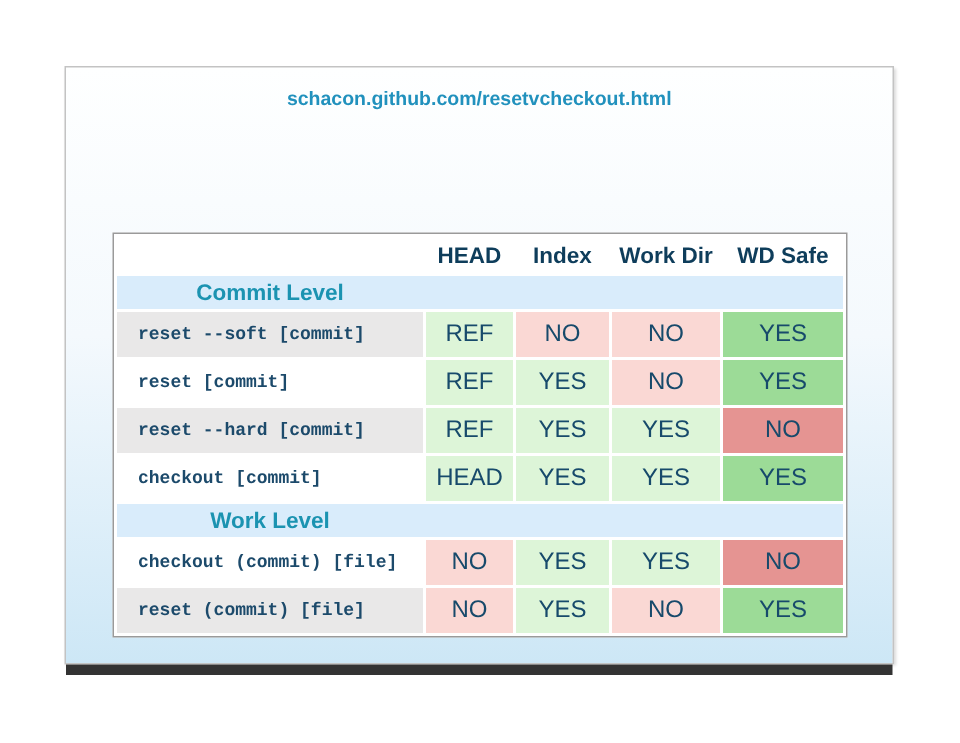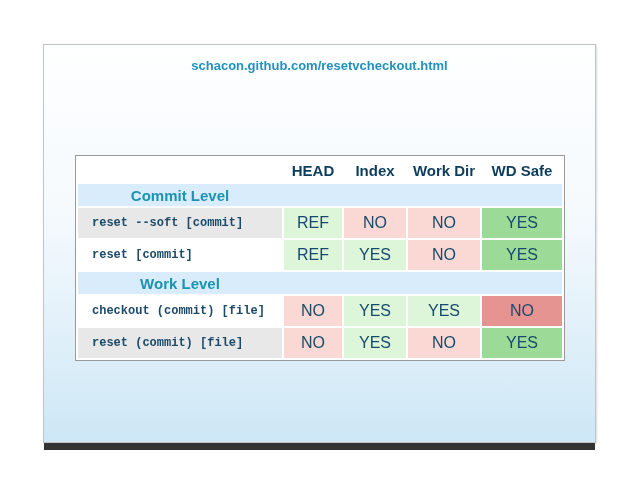--- a/index.html
+++ b/index.html
@@ -87,21 +87,35 @@
     </tr>
 
     <tr class="data">
       <td class="cmd">reset [commit]</td>
       <td class="val" style="background: rgb(221, 245, 216);">REF</td>
       <td class="val" style="background: rgb(221, 245, 216);">YES</td>
       <td class="val" style="background: rgb(250, 216, 212);">NO</td>
       <td class="val" style="background: rgb(156, 219, 151);">YES</td>
     </tr>
 
+    <tr class="data striped">
+      <td class="cmd">reset --hard [commit]</td>
+      <td class="val" style="background: rgb(221, 245, 216);">REF</td>
+      <td class="val" style="background: rgb(221, 245, 216);">YES</td>
+      <td class="val" style="background: rgb(221, 245, 216);">YES</td>
+      <td class="val" style="background: rgb(229, 148, 146);">NO</td>
+    </tr>
 
+    <tr class="data">
+      <td class="cmd">checkout [commit]</td>
+      <td class="val" style="background: rgb(221, 245, 216);">HEAD</td>
+      <td class="val" style="background: rgb(221, 245, 216);">YES</td>
+      <td class="val" style="background: rgb(221, 245, 216);">YES</td>
+      <td class="val" style="background: rgb(156, 219, 151);">YES</td>
+    </tr>
 
     <tr class="section">
       <td colspan="5">
         <span class="section-label">Work Level</span>
       </td>
     </tr>
 
     <tr class="data">
       <td class="cmd">checkout (commit) [file]</td>
       <td class="val" style="background: rgb(250, 216, 212);">NO</td>

